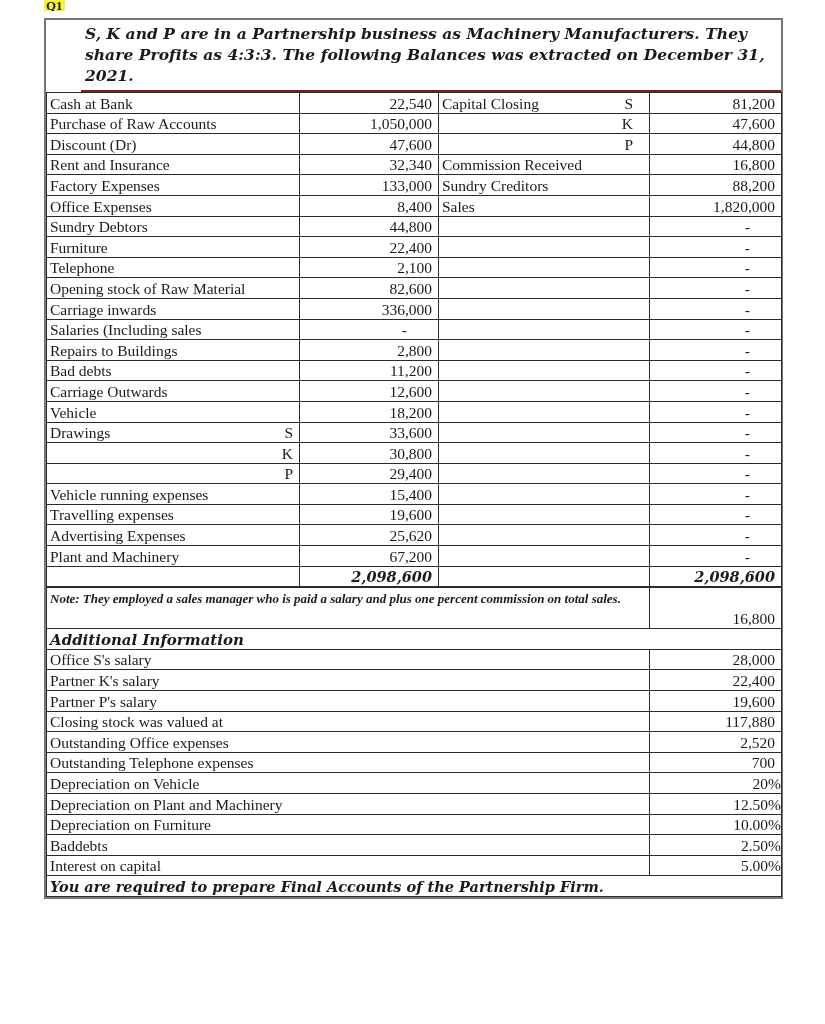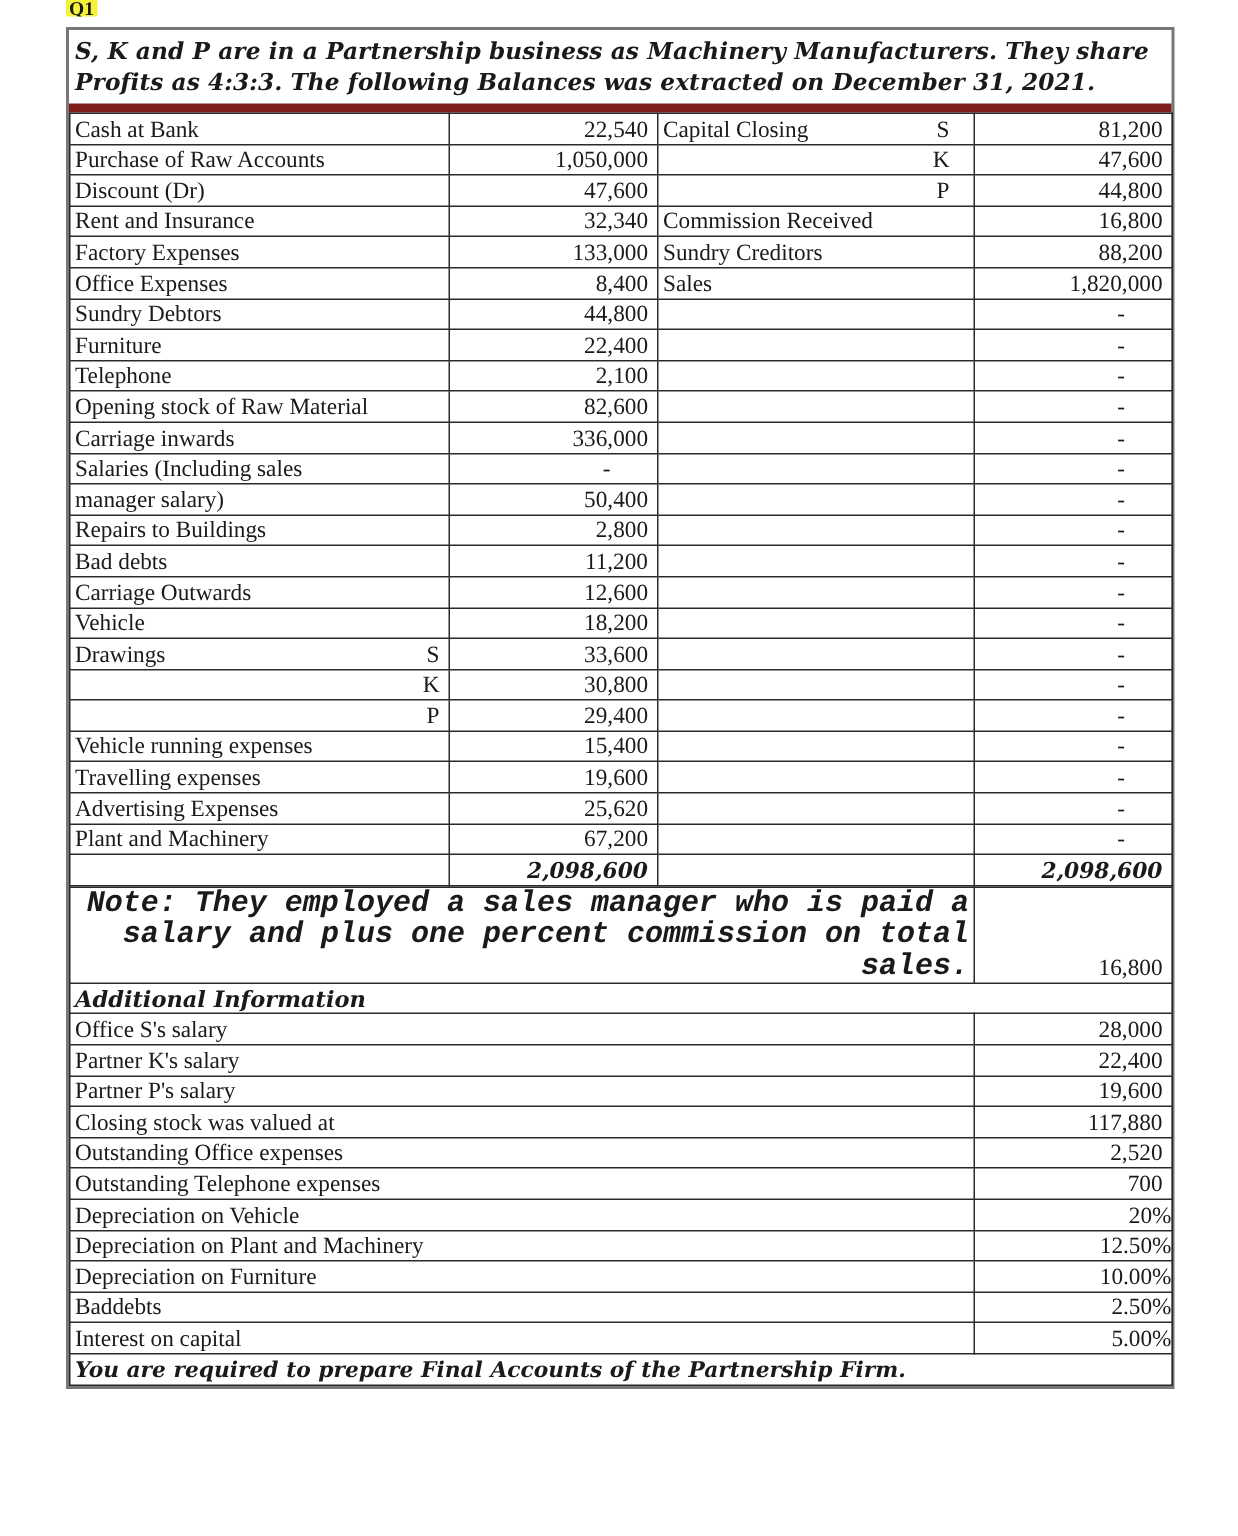--- a/index.html
+++ b/index.html
@@ -5,33 +5,33 @@
   html, body { margin: 0; padding: 0; background: #ffffff; }
   body { width: 825px; height: 1024px; position: relative; overflow: hidden;
          font-family: "DejaVu Serif", "Liberation Serif", serif; color: #1a1a1a; }
   .q-label { position: absolute; left: 44px; top: 0px; height: 11px; padding: 0 2px;
              background: #f5f23a; font-family: "Liberation Serif", serif; font-weight: bold;
              font-size: 13px; line-height: 11px; overflow: hidden; }
   .sheet { position: absolute; left: 44px; top: 18px; width: 739px; border: 2px solid #777;
            box-sizing: border-box; }
   .intro { font-family: "DejaVu Serif", serif; font-weight: bold; font-style: italic;
            font-size: 15.5px; line-height: 21px; padding: 3px 4px 4px 4px;
-           border-bottom: 6px solid #7f1d1d; letter-spacing: 0.05px; }
+           border-bottom: 2px solid #7f1d1d; letter-spacing: 0.05px; margin-left: 35px; }
   table { border-collapse: collapse; width: 100%; table-layout: fixed;
           font-family: "Liberation Serif", serif; font-size: 15.5px; }
   td { border: 1.5px solid #2a2a2a; height: 19.6px; padding: 0 3px; line-height: 18px;
        white-space: nowrap; overflow: hidden; vertical-align: bottom; }
   td.num { text-align: right; padding-right: 6px; }
   td.dash { text-align: right; padding-right: 31px; }
   td.hdr { text-align: center; font-weight: bold; font-style: italic;
            font-family: "DejaVu Serif", serif; font-size: 14.5px; }
   td.total { text-align: right; font-weight: bold; font-style: italic;
              font-family: "DejaVu Serif", serif; font-size: 14.5px; padding-right: 6px; }
-  .note { font-family: Liberation Mono, monospace; font-weight: bold; font-style: italic;
-          font-size: 20px; line-height: 21px; white-space: normal; vertical-align: top; text-align: right; }
+  .note { font-family: Liberation Serif, serif; font-weight: bold; font-style: italic;
+          font-size: 13px; line-height: 21px; white-space: normal; vertical-align: top; }
   .addl { font-family: "DejaVu Serif", serif; font-weight: bold; font-style: italic;
           font-size: 15px; }
   td.pct { text-align: right; padding-right: 0px; }
   .footer { font-family: "DejaVu Serif", serif; font-weight: bold; font-style: italic;
             font-size: 14.5px; margin-left: 40px; }
 </style>
 </head>
 <body>
 
 <div class="q-label">Q1</div>
@@ -109,26 +109,20 @@
         </tr>
         <tr>
           <td style="position: relative;"><span>Carriage inwards</span></td>
           <td class="num">336,000</td>
           <td style="position: relative;"><span></span></td>
           <td class="dash">-</td>
         </tr>
         <tr>
           <td style="position: relative;"><span>Salaries (Including sales</span></td>
           <td class="dash">-</td>
-          <td style="position: relative;"><span></span></td>
-          <td class="dash">-</td>
-        </tr>
-        <tr>
-          <td style="position: relative;"><span>manager salary)</span></td>
-          <td class="num">50,400</td>
           <td style="position: relative;"><span></span></td>
           <td class="dash">-</td>
         </tr>
         <tr>
           <td style="position: relative;"><span>Repairs to Buildings</span></td>
           <td class="num">2,800</td>
           <td style="position: relative;"><span></span></td>
           <td class="dash">-</td>
         </tr>
         <tr>

